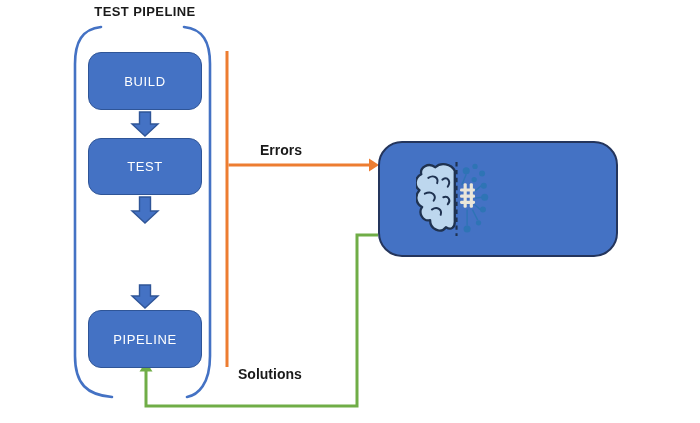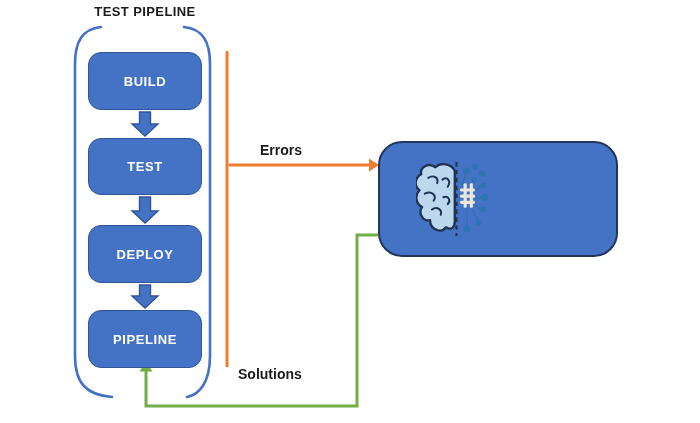--- a/index.html
+++ b/index.html
@@ -12,21 +12,21 @@
     position:absolute;left:70px;top:4px;width:150px;text-align:center;
     font-size:13px;font-weight:bold;color:var(--label-text,#1a1a1a);letter-spacing:.4px;
   }
   .stage{
     position:absolute;left:88px;width:114px;height:58px;
     background:var(--box-fill,#4472C4);
     border:1.6px solid var(--box-border,#2F5597);
     border-radius:13px;display:flex;align-items:center;justify-content:center;
     box-sizing:border-box;
   }
-  .stage span{color:var(--text-on-blue,#fff);font-size:13px;font-weight:bold;letter-spacing:.6px;}
+  .stage span{color:var(--text-on-blue,#fff);font-size:13px;font-weight:normal;letter-spacing:.6px;}
   .idia-box{
     position:absolute;left:378px;top:141px;width:240px;height:116px;
     background:var(--box-fill,#4472C4);
     border:2px solid var(--idia-border,#24355C);
     border-radius:24px;display:flex;align-items:center;box-sizing:border-box;
   }
   .ai-icon{width:74px;height:86px;margin-left:36px;flex:0 0 auto;}
   .idia-label{color:var(--text-on-blue,#fff);font-size:30px;font-weight:bold;letter-spacing:1.5px;margin-left:26px;}
   .flow-label{
     position:absolute;font-size:14px;font-weight:600;color:var(--label-text,#1a1a1a);
@@ -70,23 +70,20 @@
   </svg>
 
   <div class="title">TEST PIPELINE</div>
 
   <div class="stage" style="top:52px">
     <span>BUILD</span>
   </div>
   <div class="stage" style="top:138px;height:57px">
     <span>TEST</span>
   </div>
-  <div class="stage" style="top:225px">
-    <span>DEPLOY</span>
-  </div>
   <div class="stage" style="top:310px">
     <span>PIPELINE</span>
   </div>
 
   <div class="idia-box">
     <svg class="ai-icon" viewBox="0 0 84 92">
 
       <path class="brain" d="M 44 14
         C 40 6 28 4 22 10
         C 14 4 4 10 6 18

